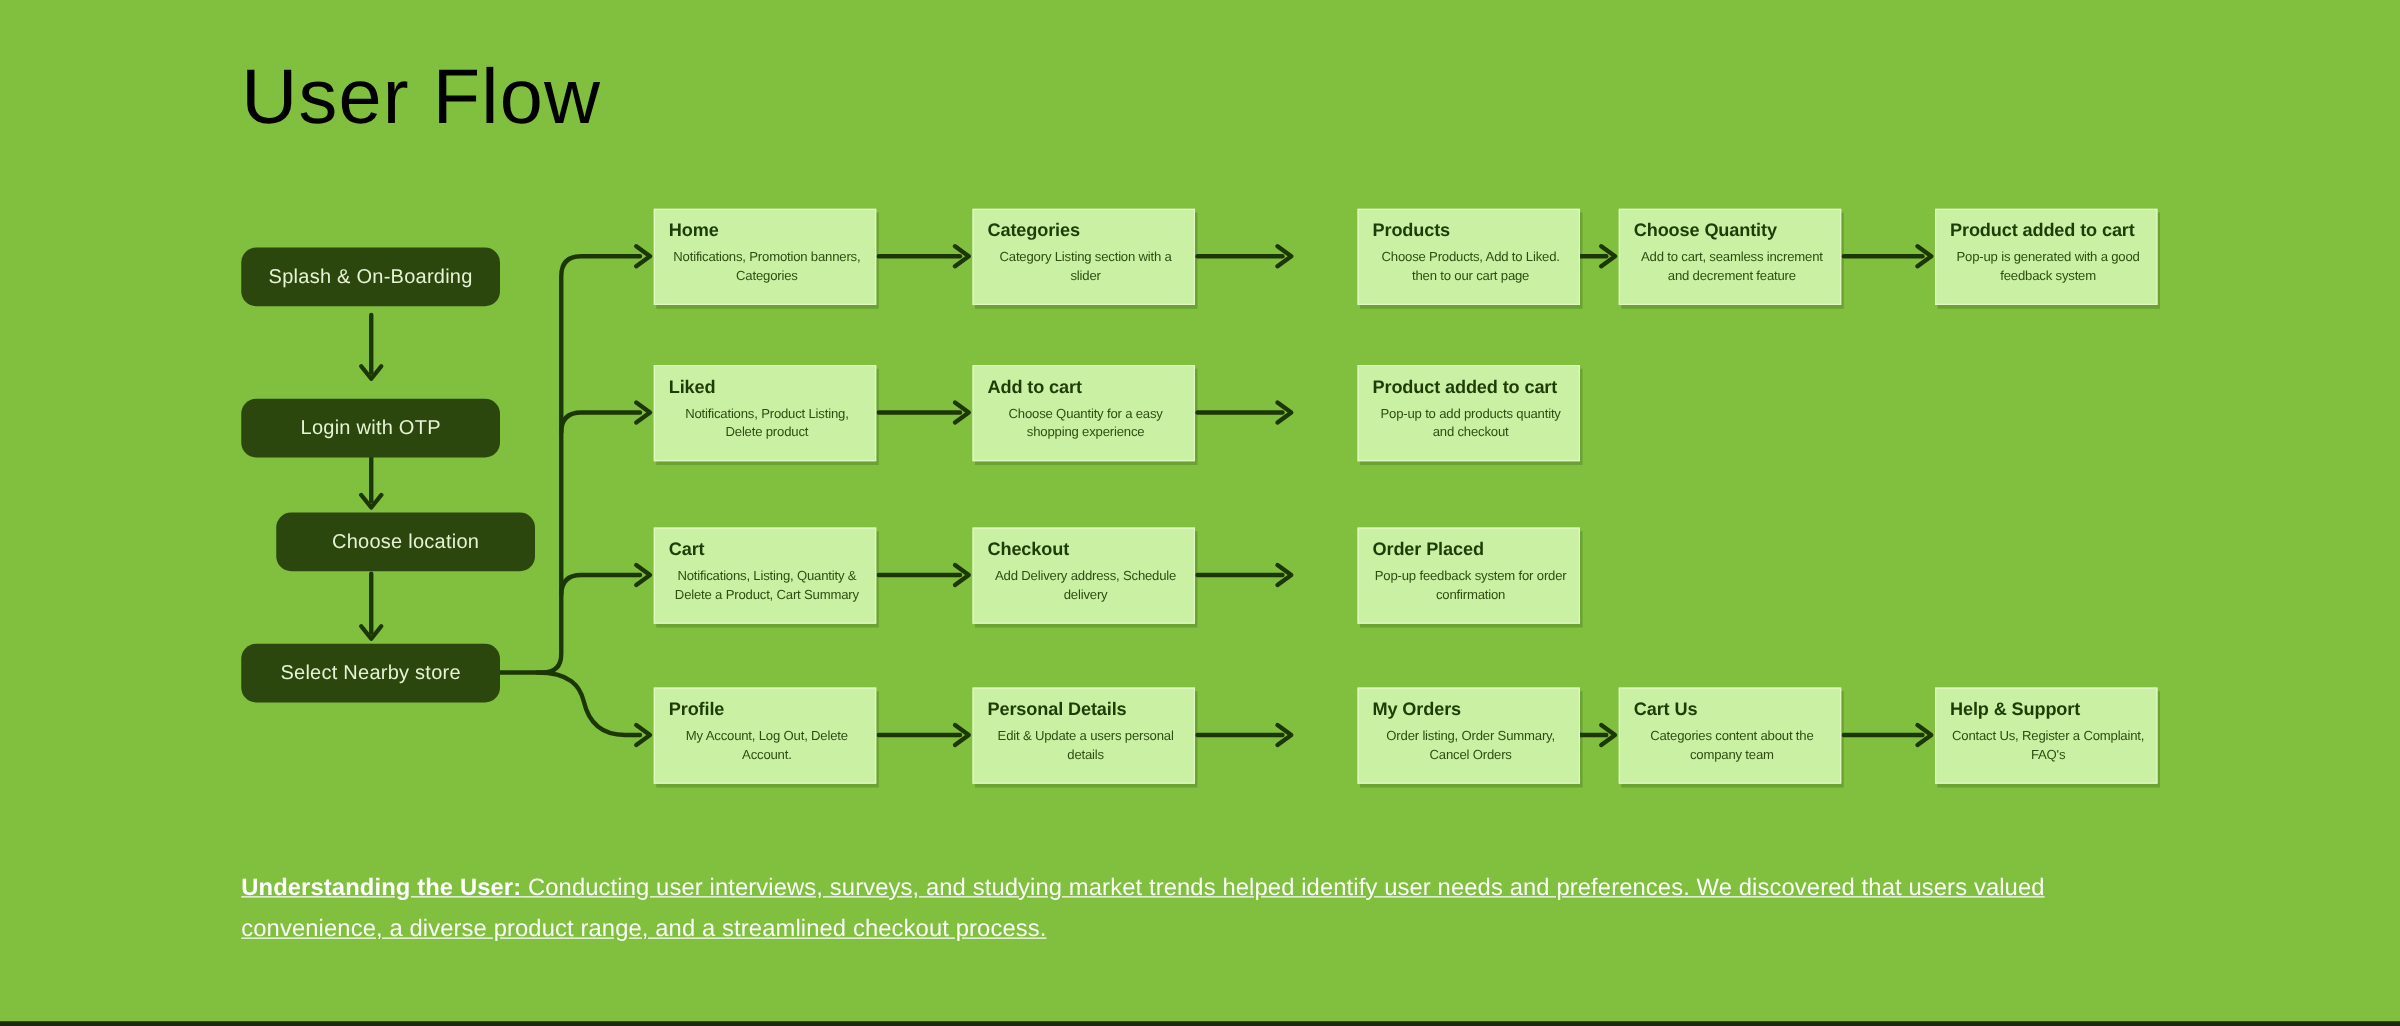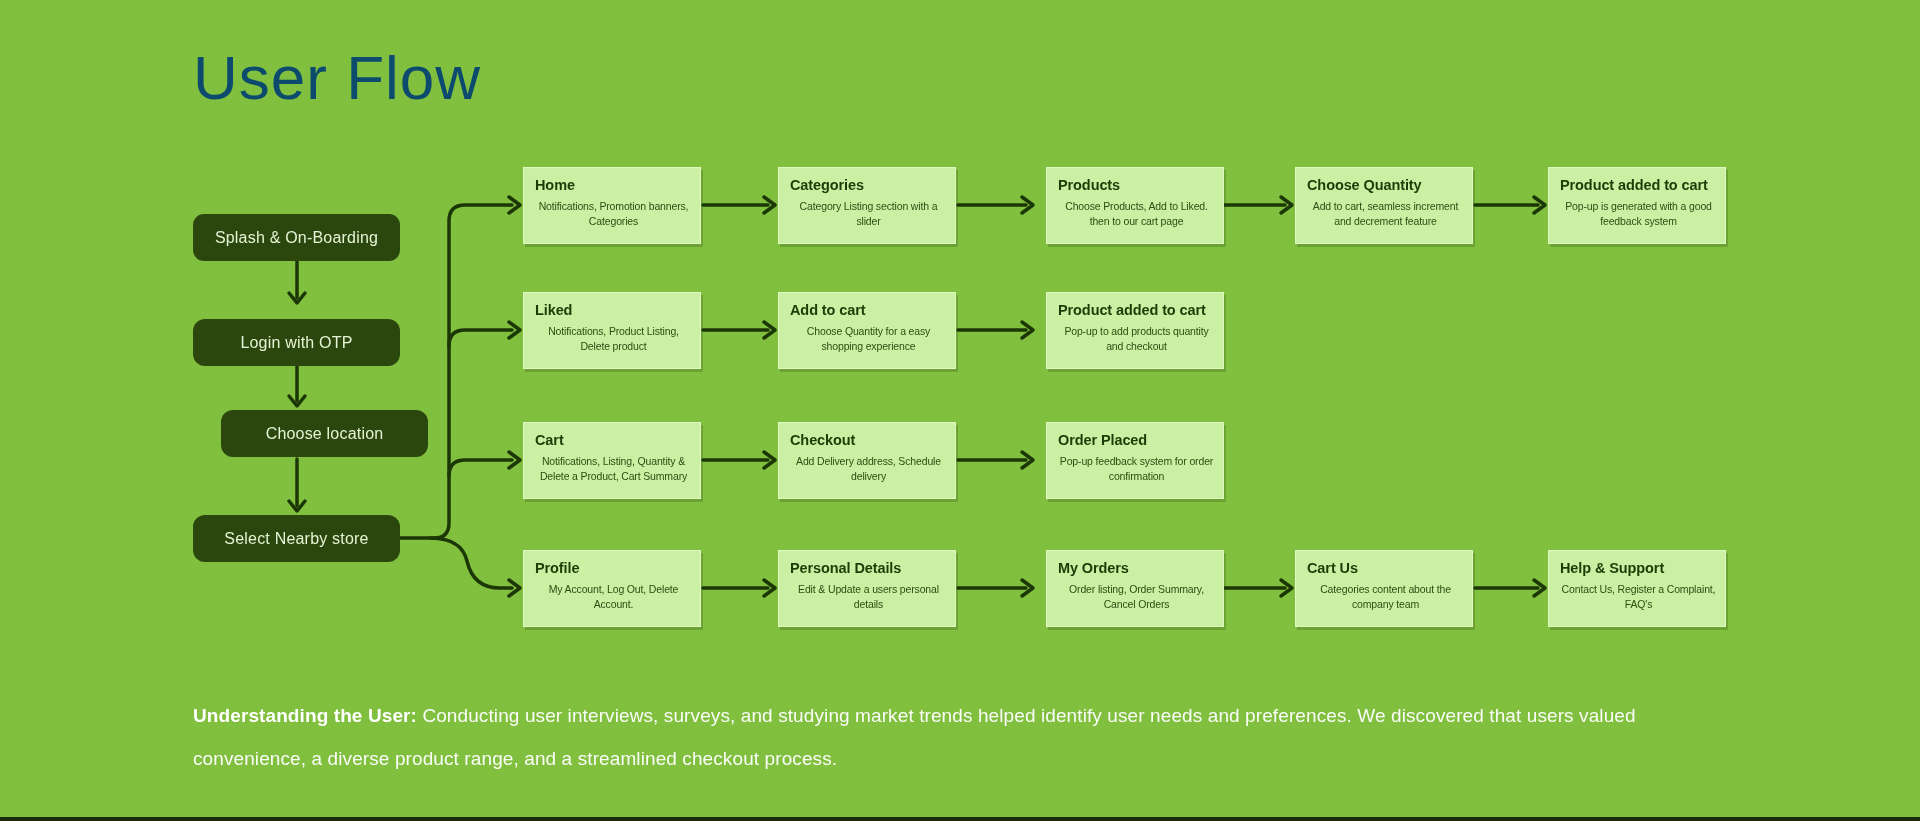--- a/index.html
+++ b/index.html
@@ -20,38 +20,38 @@
     left: 0; bottom: 0;
     width: 100%; height: 4px;
     background: #1c2b10;
   }
   .page-title {
     position: absolute;
     left: 193px; top: 42px;
     font-size: 62px;
     font-weight: 300;
     letter-spacing: 1px;
-    color: #0c4a6e;
+    color: #000000;
   }
   
   .step {
     position: absolute;
     left: 193px;
     width: 207px;
     height: 47px;
     background: #2b470e;
     border-radius: 12px;
     display: flex;
     align-items: center;
     justify-content: center;
     color: #e6f3d4;
     font-size: 16px;
     letter-spacing: 0.2px;
   }
-  .step1 { top: 214px; border-radius: 11px; }
+  .step1 { top: 198px; }
   .step2 { top: 319px; }
   .step3 { top: 410px; margin-left: 28px; }
   .step4 { top: 515px; }
 
   
   .node {
     position: absolute;
     width: 178px;
     height: 77px;
     background: #c9f0a3;
@@ -75,21 +75,21 @@
     letter-spacing: -0.15px;
     color: #2f4d12;
     text-align: center;
   }
   .r1 { top: 167px; }
   .r2 { top: 292px; }
   .r3 { top: 422px; }
   .r4 { top: 550px; }
   .c1 { left: 523px; }
   .c2 { left: 778px; }
-  .c3 { left: 1046px; }
+  .c3 { left: 1086px; }
   .c4 { left: 1295px; }
   .c5 { left: 1548px; }
 
   .connectors {
     position: absolute;
     left: 0; top: 0;
     width: 1920px; height: 821px;
     pointer-events: none;
   }
   .connectors path, .connectors polyline {
@@ -98,23 +98,24 @@
     stroke-width: 3.5;
     stroke-linecap: round;
     stroke-linejoin: round;
   }
 
   .footer-text {
     position: absolute;
     left: 193px; top: 694px;
     width: 1500px;
     font-size: 19px;
-    line-height: 43px;
+    line-height: 33px;
     color: rgba(255,255,255,0.96);
     letter-spacing: 0.1px;
+    text-decoration: underline;
   }
   .footer-lead {
     font-weight: 700;
     color: #ffffff;
   }
 </style>
 </head>
 <body>
 
 <div class="canvas">

